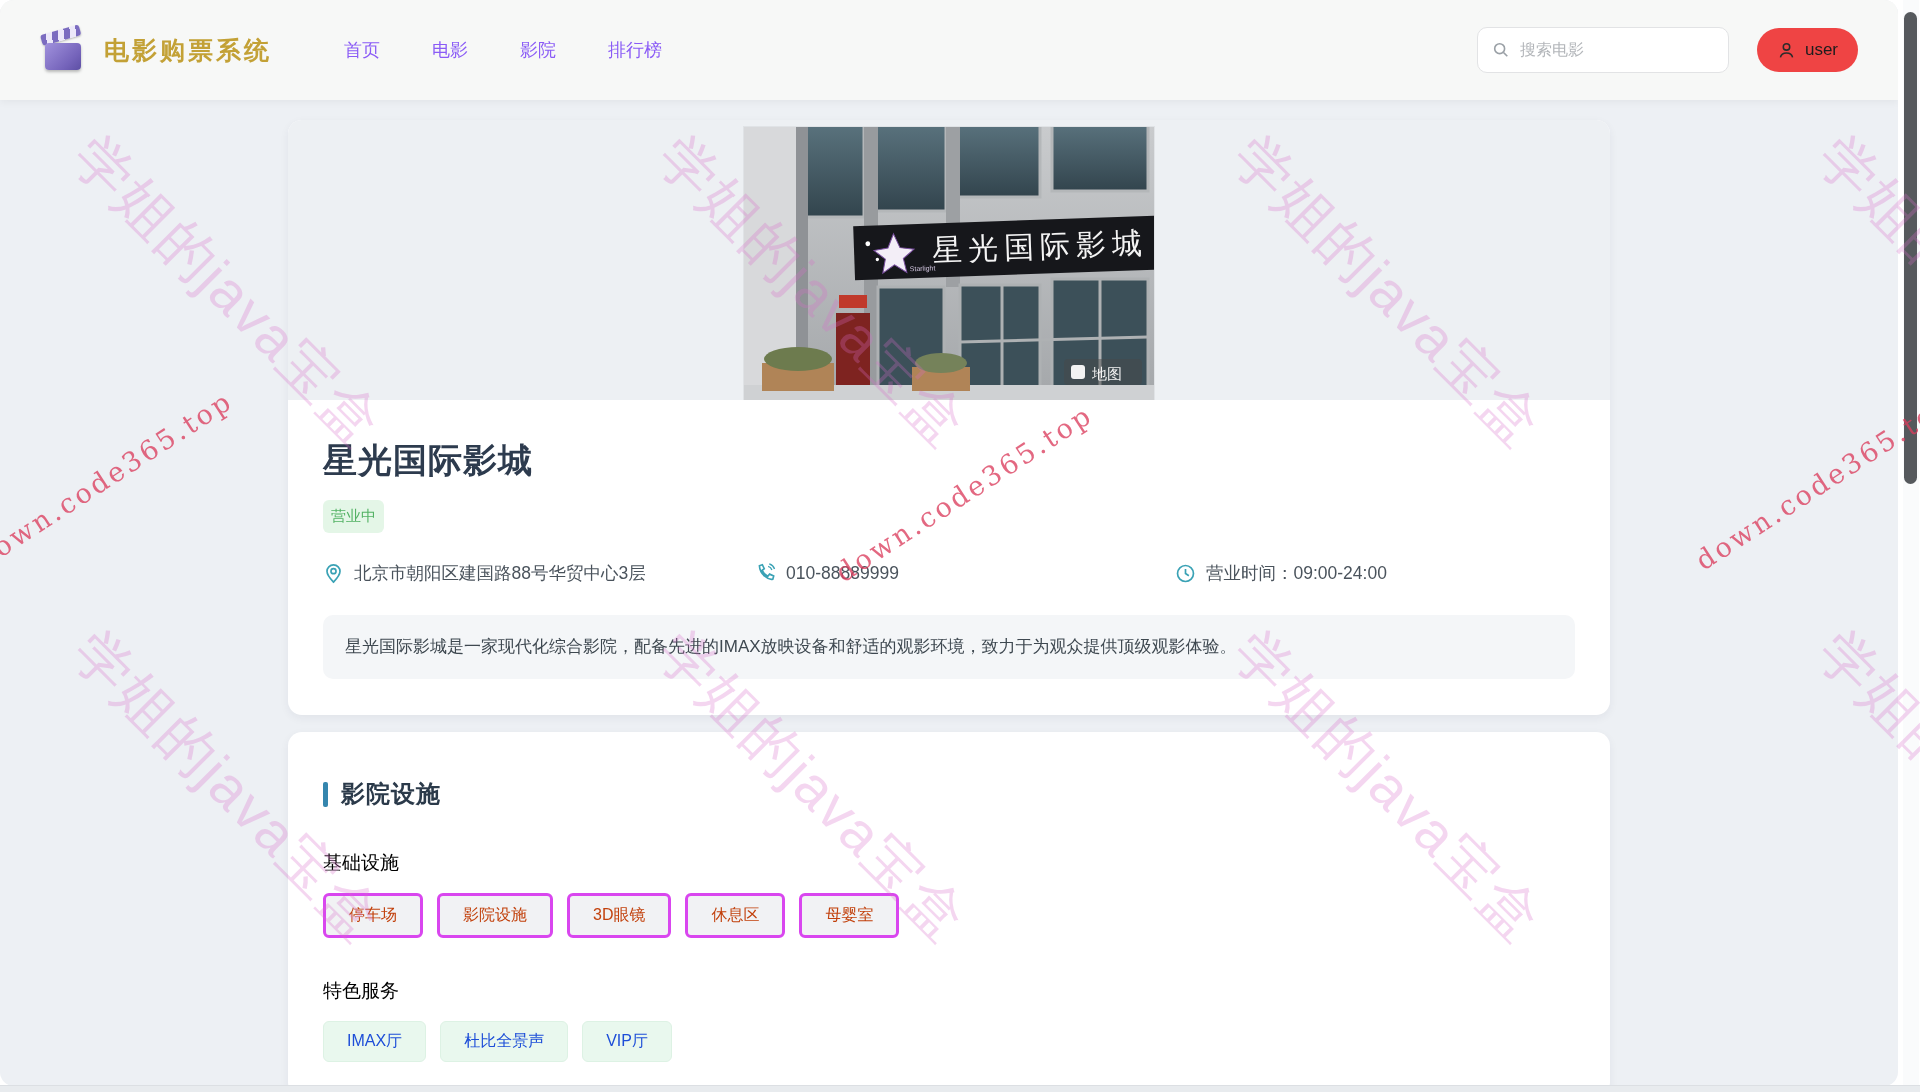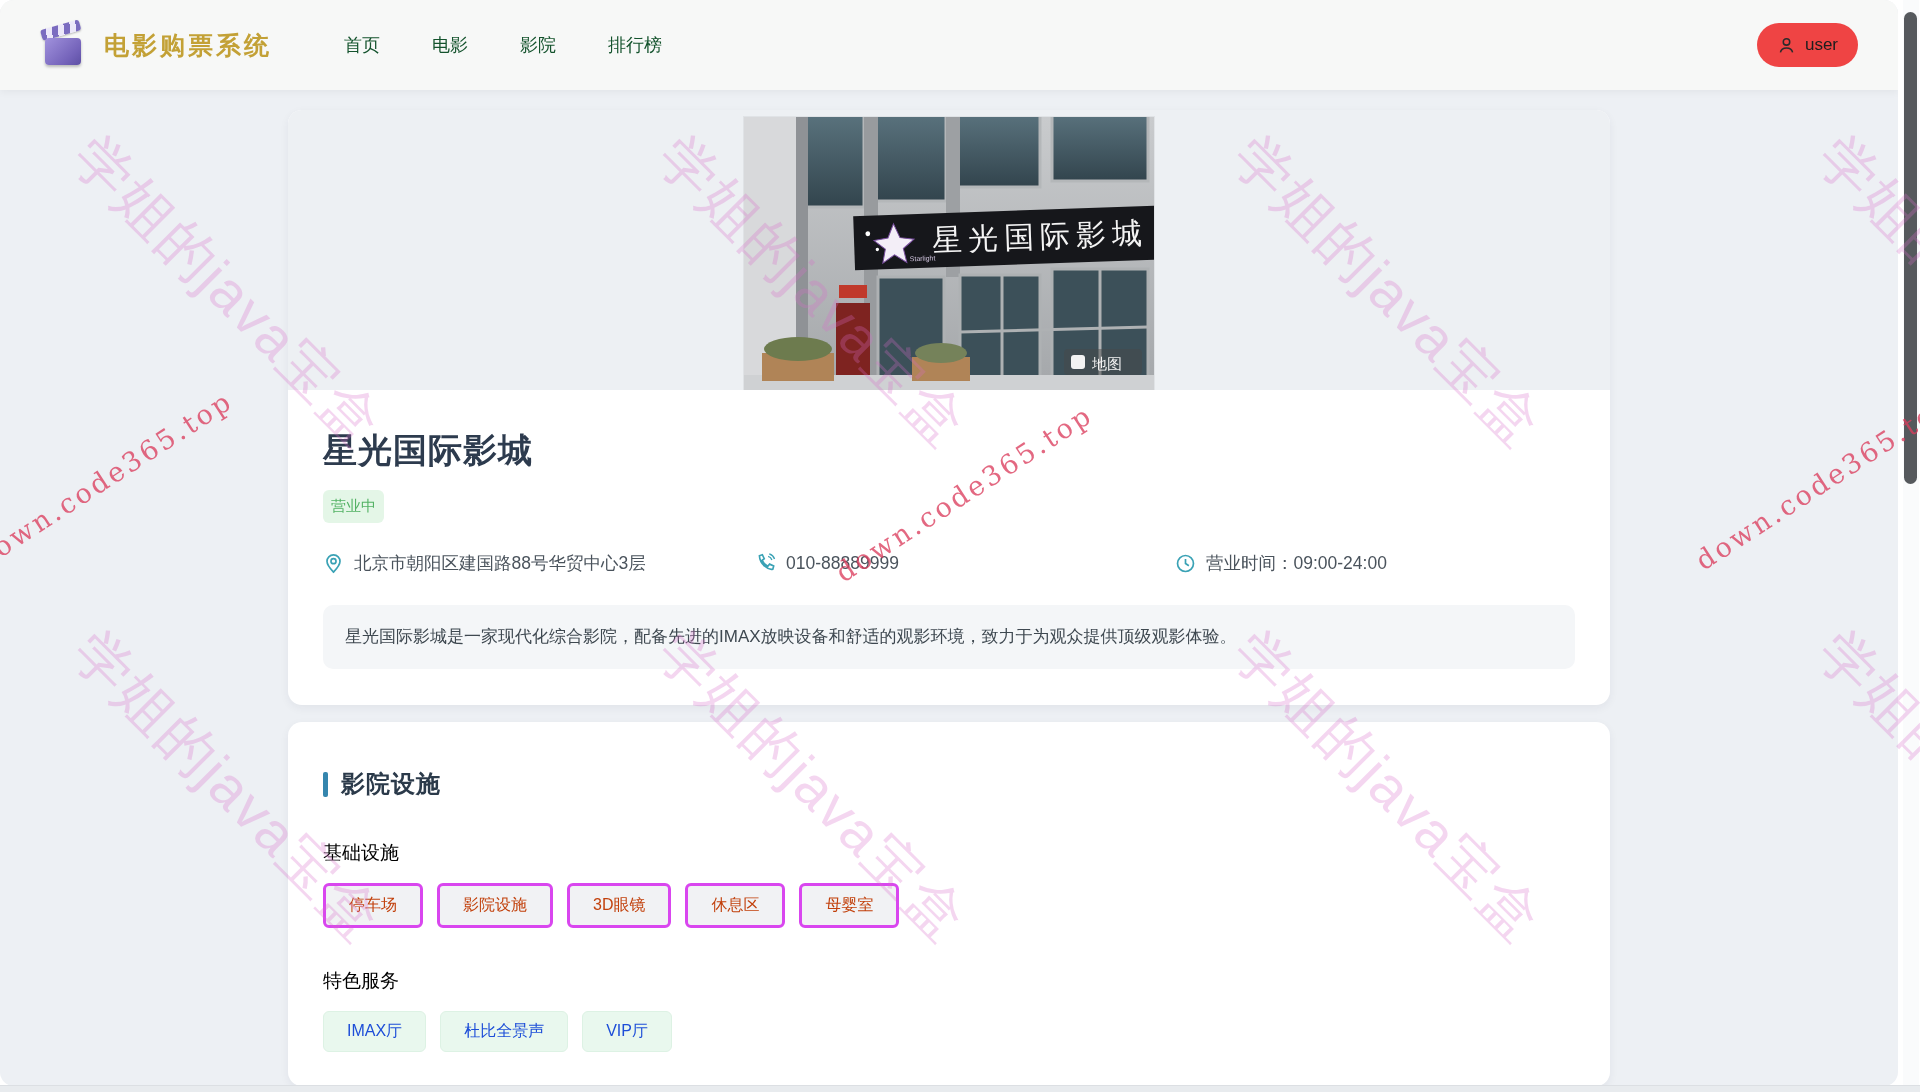--- a/index.html
+++ b/index.html
@@ -11,34 +11,34 @@
           background:#edf0f4; border-radius:14px; overflow:hidden; }
   .bottom-strip { position:absolute; left:0; bottom:0; width:1920px; height:7px;
                   background:#e8ebee; border-top:1px solid #dcdfe3; }
 
   
   .scrollbar { position:absolute; right:1px; top:0; width:16px; height:1086px; background:#fafbfc; }
   .scrollbar .thumb { position:absolute; left:1px; top:12px; width:13px; height:472px;
                       background:#56595d; border-radius:7px; }
 
   
-  header { position:relative; height:90px; background:#f7f8f7; display:flex; align-items:center;
+  header { position:relative; height:100px; background:#f7f8f7; display:flex; align-items:center;
            padding:0 40px; box-shadow:0 2px 8px rgba(0,0,0,0.05); z-index:5; }
   .brand { display:flex; align-items:center; gap:16px; cursor:pointer; }
   .logo { position:relative; width:48px; height:46px; }
   .logo .board { position:absolute; left:5px; top:16px; width:36px; height:27px;
                  background:linear-gradient(135deg,#a192dd 0%,#7463ba 70%,#5d4fa4 100%);
                  border-radius:4px; box-shadow:0 2px 3px rgba(0,0,0,0.25); }
   .logo .clap { position:absolute; left:3px; top:8px; width:40px; height:11px; border-radius:3px;
                 background:repeating-linear-gradient(100deg,#7b6cc0 0 6px,#ece8fa 6px 12px);
                 transform:rotate(-16deg); transform-origin:left bottom;
                 box-shadow:0 1px 2px rgba(0,0,0,0.25); }
   .brand-title { font-size:25px; font-weight:bold; color:#c3a136; letter-spacing:3px; }
   nav { display:flex; gap:52px; margin-left:72px; }
-  .nav-link { font-size:18px; color:#14532d; text-decoration:none; cursor:pointer; }
+  .nav-link { font-size:18px; color:#8b5cf6; text-decoration:none; cursor:pointer; }
   .header-right { margin-left:auto; display:flex; align-items:center; gap:28px; }
   .search-box { display:flex; align-items:center; gap:10px; width:252px; height:46px;
                 background:#ffffff; border:1px solid #e2e3e5; border-radius:10px; padding:0 14px; }
   .search-box svg { flex:0 0 auto; }
   .search-box input { border:none; outline:none; font-size:16px; width:100%; background:transparent; color:#333; }
   .search-box input::placeholder { color:#b3b6ba; }
   .user-btn { display:flex; align-items:center; gap:9px; height:44px; padding:0 20px;
               background:#ef4444; border:none; border-radius:22px; font-size:17px; color:#1d1d1d;
               cursor:pointer; }
 
@@ -93,20 +93,27 @@
       </span>
       <span class="brand-title">电影购票系统</span>
     </div>
     <nav>
         <a class="nav-link">首页</a>
         <a class="nav-link">电影</a>
         <a class="nav-link">影院</a>
         <a class="nav-link">排行榜</a>
       </nav>
     <div class="header-right">
+      <div class="search-box">
+        <svg width="18" height="18" viewBox="0 0 20 20" fill="none" stroke="#9aa0a6" stroke-width="1.8">
+          <circle cx="8.5" cy="8.5" r="5.5"></circle>
+            <line x1="12.8" y1="12.8" x2="17" y2="17"></line>
+        </svg>
+        <input placeholder="搜索电影" style="">
+      </div>
       <button class="user-btn">
         <svg width="19" height="19" viewBox="0 0 20 20" fill="none" stroke="#2b2b2b" stroke-width="1.6">
           <circle cx="10" cy="6.2" r="3.4"></circle>
             <path d="M3.6 17.2 a6.5 5.6 0 0 1 12.8 0"></path>
         </svg>
         <span>user</span>
       </button>
     </div>
   </header>
 

